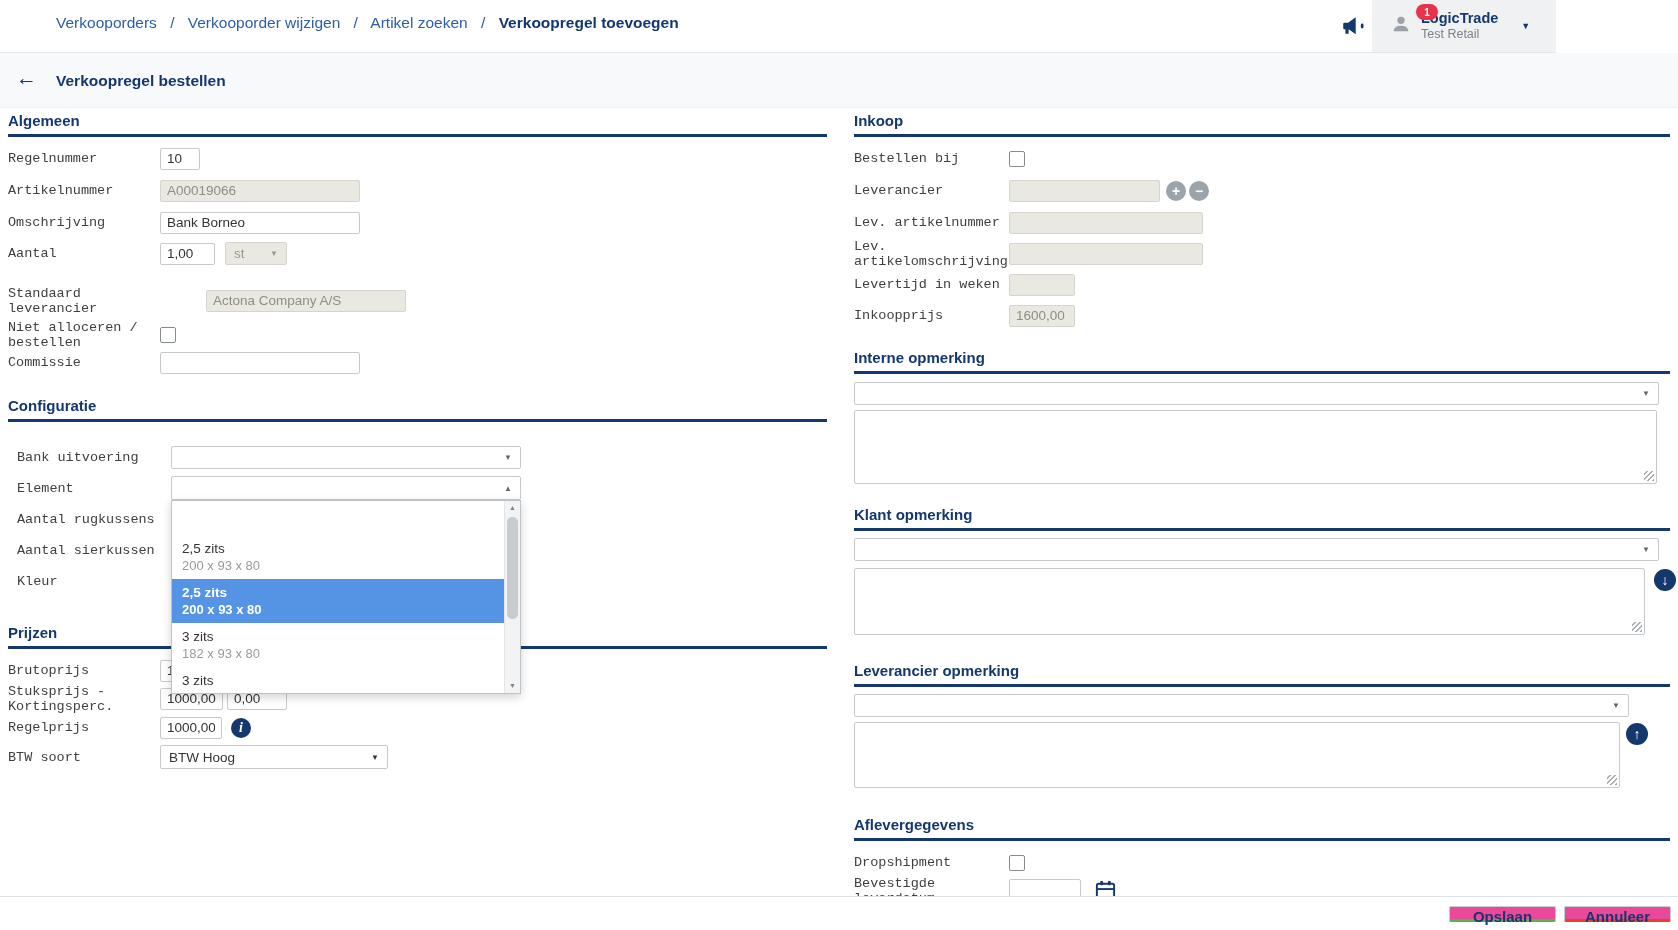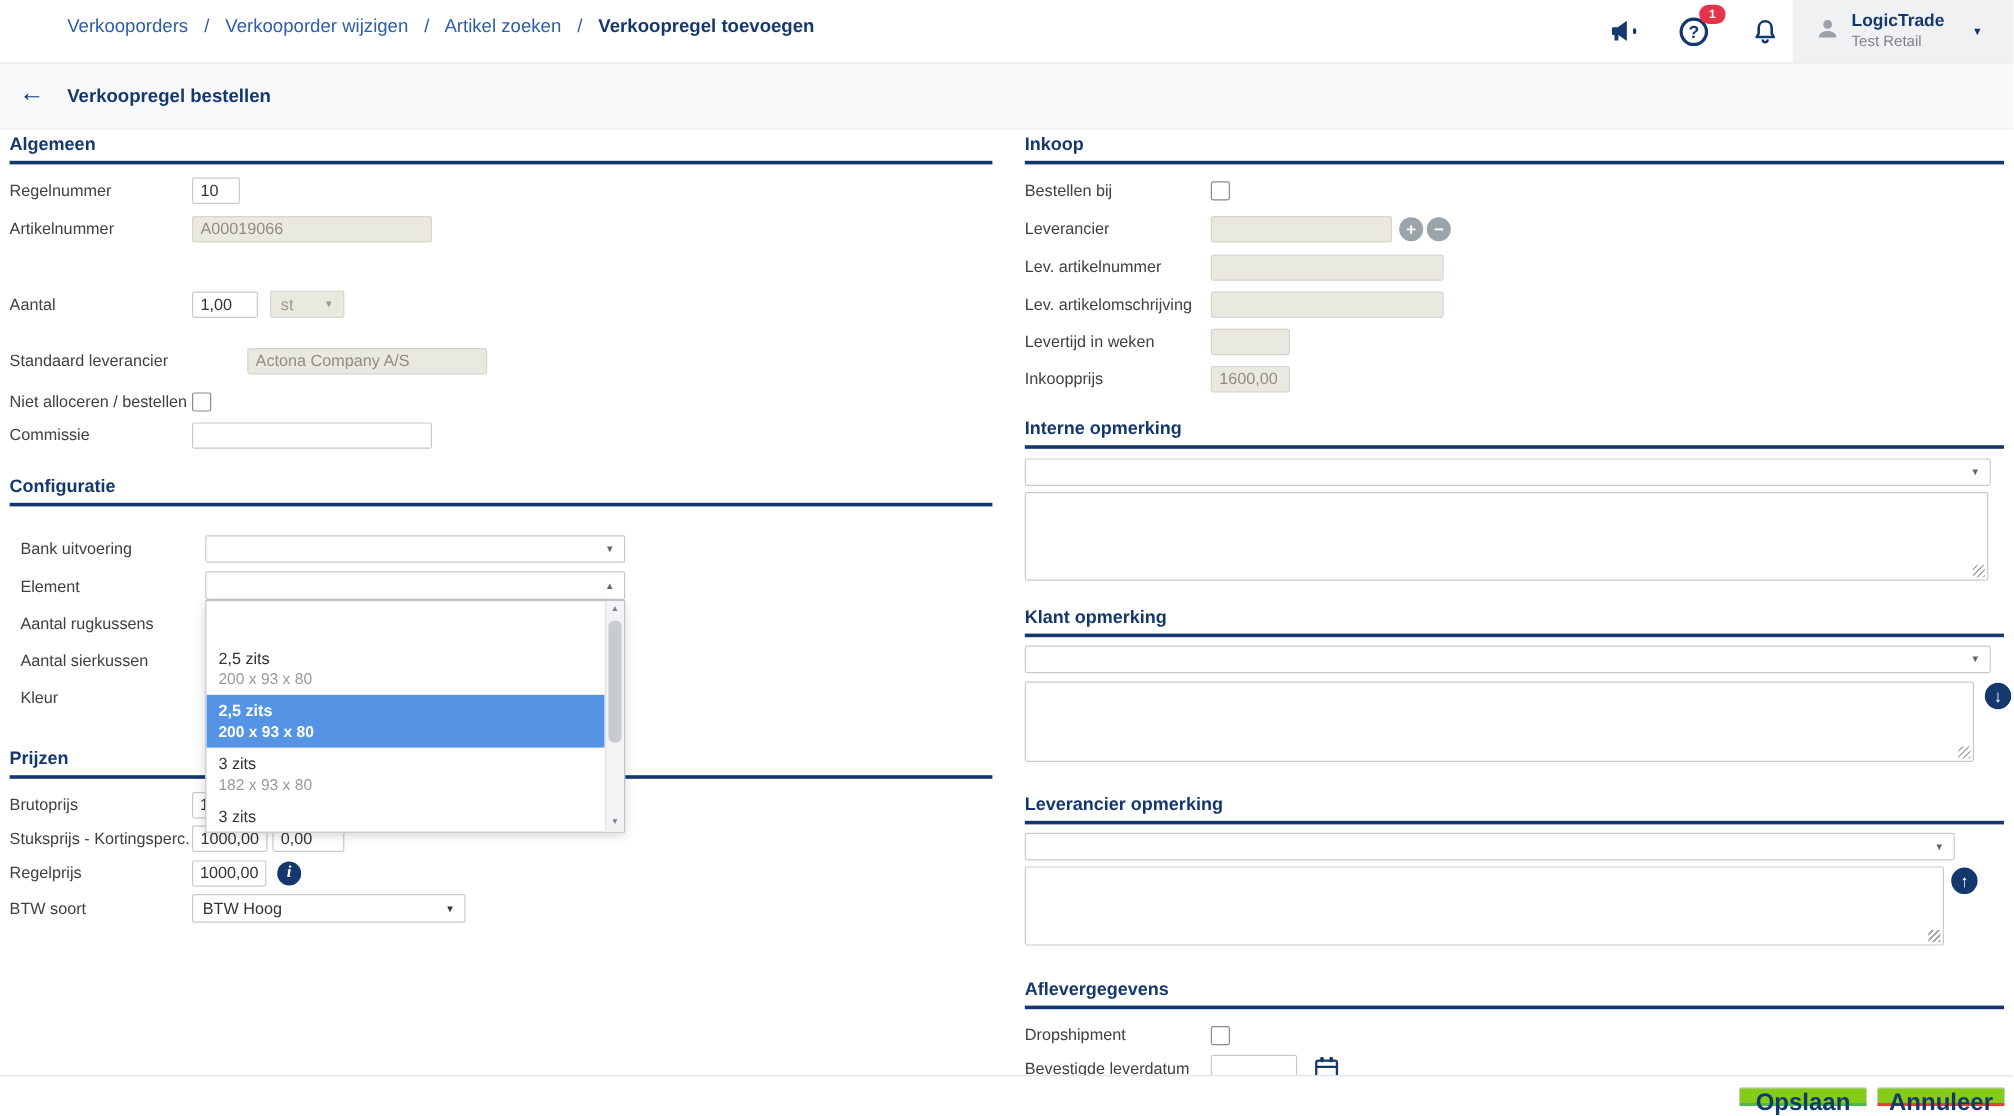--- a/index.html
+++ b/index.html
@@ -1,19 +1,19 @@
 <!DOCTYPE html>
 <html><head>
 <meta charset="utf-8">
 <style>
   html,body{margin:0;padding:0;background:#fff;}
   .page{position:relative;width:1678px;height:930px;overflow:hidden;background:#fff;
         font-family:"Liberation Sans",sans-serif;color:#404040;}
   
-  .topbar{position:absolute;left:0;top:0;width:1678px;height:52px;background:#fff;
+  .topbar{position:absolute;left:0;top:0;width:1556px;height:52px;background:#fff;
           border-bottom:1px solid #e4e7ea;z-index:20;}
   .crumbs{position:absolute;left:56px;top:14px;font-size:15.5px;white-space:nowrap;}
   .crumb{color:#2d5da8;cursor:pointer;}
   .crumb.active{color:#14386e;font-weight:bold;}
   .sep{color:#2d5da8;margin:0 9px;}
   .navicon{position:absolute;width:28px;height:28px;display:flex;align-items:center;justify-content:center;}
   .badge{position:absolute;left:1416px;top:4px;min-width:16px;height:16px;border-radius:9px;background:#e8344a;
          color:#fff;font-size:10px;font-weight:bold;display:flex;align-items:center;justify-content:center;padding:0 3px;z-index:2;}
   .userbox{position:absolute;right:0;top:0;width:184px;height:52px;background:#f0f1f2;display:flex;
            align-items:center;gap:9px;padding-left:18px;box-sizing:border-box;cursor:pointer;}
@@ -22,21 +22,21 @@
   .ucaret{color:#14386e;font-size:9px;margin-left:14px;}
   
   .pagehead{position:absolute;left:0;top:53px;width:1678px;height:54px;background:#f8f9fa;
             border-bottom:1px solid #eef0f1;z-index:5;}
   .back{position:absolute;left:16px;top:13px;font-size:21px;color:#14386e;cursor:pointer;}
   .ptitle{position:absolute;left:56px;top:19px;font-size:15.5px;font-weight:bold;color:#14386e;margin:0;}
   
   .sect{position:absolute;font-size:15px;font-weight:bold;color:#14386e;
         border-bottom:3px solid #14386e;padding-bottom:5px;box-sizing:border-box;}
   .row{position:absolute;height:23px;display:flex;align-items:center;}
-  .lbl{font-size:13.5px;color:#404040;flex:none;}
+  .lbl{font-size:13.5px;color:#404040;flex:none;font-family:Liberation Mono, monospace;}
   .lblw1{width:152px;} .lblw2{width:154px;} .lblw3{width:155px;}
   .inp{height:22px;border:1px solid #c6cacd;border-radius:2px;background:#fff;color:#333;
        font-size:13.5px;padding:0 6px;box-sizing:border-box;font-family:inherit;}
   .inp.dis{background:#eae9e1;border-color:#d6d4cc;color:#8f8d85;}
   .sel{height:23px;border:1px solid #c6cacd;border-radius:2px;background:#fff;color:#333;font-size:13.5px;
        display:flex;align-items:center;justify-content:space-between;padding:0 8px;box-sizing:border-box;cursor:pointer;}
   .sel .caret{font-size:8px;color:#666;margin-left:6px;}
   .sel.dis{background:#eae9e1;border-color:#d6d4cc;color:#9a9890;}
   .sel.dis .caret{color:#9a9890;}
   .cb{width:14px;height:14px;border:1px solid #848b93;border-radius:2px;background:#fff;cursor:pointer;}
@@ -56,22 +56,22 @@
   .it .l1{font-size:13.5px;color:#333;line-height:17px;}
   .it .l2{font-size:13px;color:#9a9a9a;line-height:17px;}
   .it.hl{background:#5594e4;}
   .it.hl .l1,.it.hl .l2{color:#fff;font-weight:bold;}
   .sbar{position:absolute;right:0;top:0;bottom:0;width:15px;background:#f2f3f4;border-left:1px solid #e3e4e6;}
   .sbar .arr{position:absolute;left:0;width:15px;height:14px;font-size:7px;color:#7d838a;text-align:center;line-height:14px;cursor:pointer;}
   .sbar .thumb{position:absolute;left:2px;width:11px;border-radius:5px;background:#c9cccf;cursor:grab;}
   
   .footer{position:absolute;left:0;top:896px;width:1678px;height:34px;background:#fff;border-top:1px solid #dfe3e7;
           display:flex;justify-content:flex-end;align-items:center;gap:8px;padding-right:7px;box-sizing:border-box;z-index:30;}
-  .btn{height:16px;min-width:107px;background:#84cc16;border:1px solid #c9ccd0;border-radius:2px;
-       font-family:inherit;font-size:20px;font-weight:bold;color:#14386e;cursor:pointer;}
+  .btn{height:16px;min-width:107px;background:#ec4899;border:1px solid #c9ccd0;border-radius:2px;
+       font-family:inherit;font-size:15px;font-weight:bold;color:#14386e;cursor:pointer;}
   .btn.save{border-bottom:3px solid #52b64e;}
   .btn.cancel{border-bottom:3px solid #e3422e;}
 </style>
 </head>
 <body>
 
 <div class="page">
 
   <header class="topbar">
     <nav class="crumbs">
@@ -127,20 +127,24 @@
   <div class="sect" style="left:8px;top:112px;width:819px;">Algemeen</div>
 
   <div class="row" style="left:8px;top:147px;">
     <span class="lbl lblw1">Regelnummer</span>
     <input class="inp" style="width: 40px;" value="10">
   </div>
   <div class="row" style="left:8px;top:179px;">
     <span class="lbl lblw1">Artikelnummer</span>
     <input class="inp dis" style="width: 200px;" readonly="" value="A00019066">
   </div>
+  <div class="row" style="left:8px;top:211px;">
+    <span class="lbl lblw1">Omschrijving</span>
+    <input class="inp" style="width: 200px;" value="Bank Borneo">
+  </div>
   <div class="row" style="left:8px;top:242px;">
     <span class="lbl lblw1">Aantal</span>
     <input class="inp" style="width: 55px;" value="1,00">
     <div class="sel dis" style="width:62px;margin-left:10px;">
       <span>st</span>
       <span class="caret">▼</span>
     </div>
   </div>
   <div class="row" style="left:8px;top:289px;gap:46px;">
     <span class="lbl lblw1">Standaard leverancier</span>

